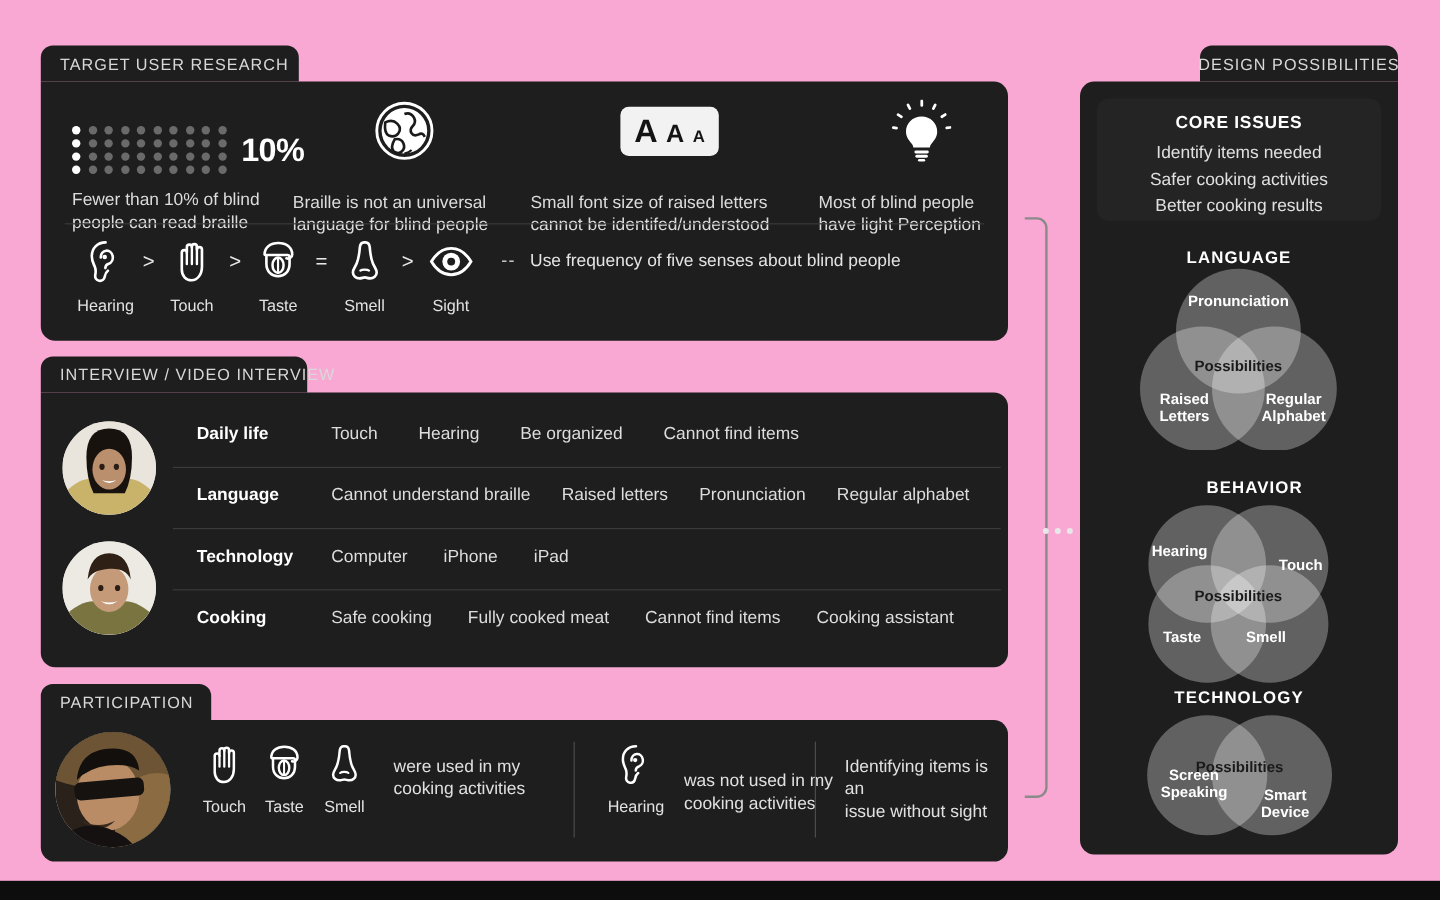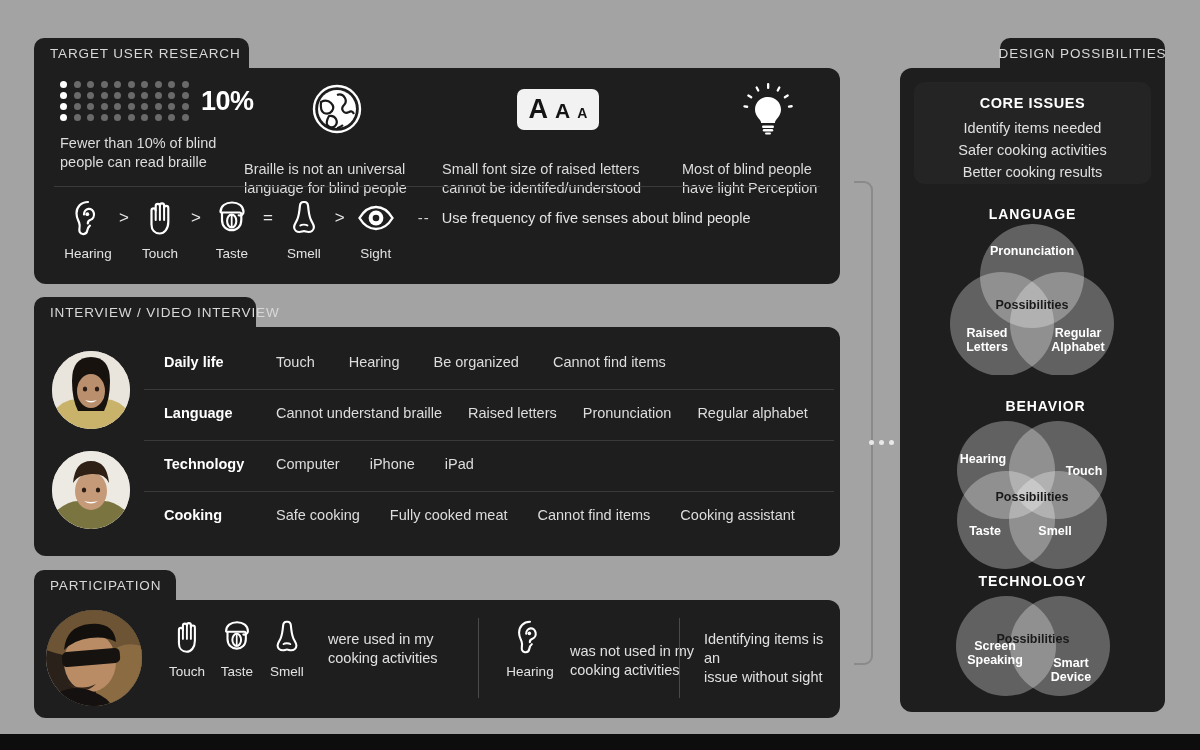--- a/index.html
+++ b/index.html
@@ -2,21 +2,21 @@
 <html><head>
 <meta charset="utf-8">
 <style>
   * { box-sizing: border-box; margin: 0; padding: 0; }
   html, body {
     width: 1200px; height: 750px;
     background: #0d0d0d;
     font-family: "Liberation Sans", sans-serif;
     overflow: hidden;
   }
-  .stage { position: relative; width: 1200px; height: 734px; background: #a3a3a3; }
+  .stage { position: relative; width: 1200px; height: 734px; background: #f9a8d4; }
 
   
   .panel { position: absolute; background: #1e1e1e; border-radius: 12px; }
   .tab {
     position: absolute; height: 30px; background: #1e1e1e;
     border-radius: 10px 10px 0 0; display: flex; align-items: center;
     padding: 0 16px; color: #d8d8d8; font-size: 13.5px; letter-spacing: .85px;
     white-space: nowrap;
   }
   .inner { position: absolute; background: #242424; border-radius: 10px; }
@@ -72,21 +72,21 @@
 </head>
 <body>
 
 <div class="stage">
 
   <div class="tab" style="left:34px; top:38px; width:215px;">
     <span>TARGET USER RESEARCH</span>
   </div>
   <div class="panel" style="left:34px; top:68px; width:806px; height:216px; border-top-left-radius:0;">
 
-    <div class="stat" style="left:26px; top:4px; width:180px;">
+    <div class="stat" style="left:26px; top:28px; width:180px;">
       <div class="stat-ico">
         <div class="braille" id="braille-grid">
             <i class="bd on"></i>
             <i class="bd"></i>
             <i class="bd"></i>
             <i class="bd"></i>
             <i class="bd"></i>
             <i class="bd"></i>
             <i class="bd"></i>
             <i class="bd"></i>

